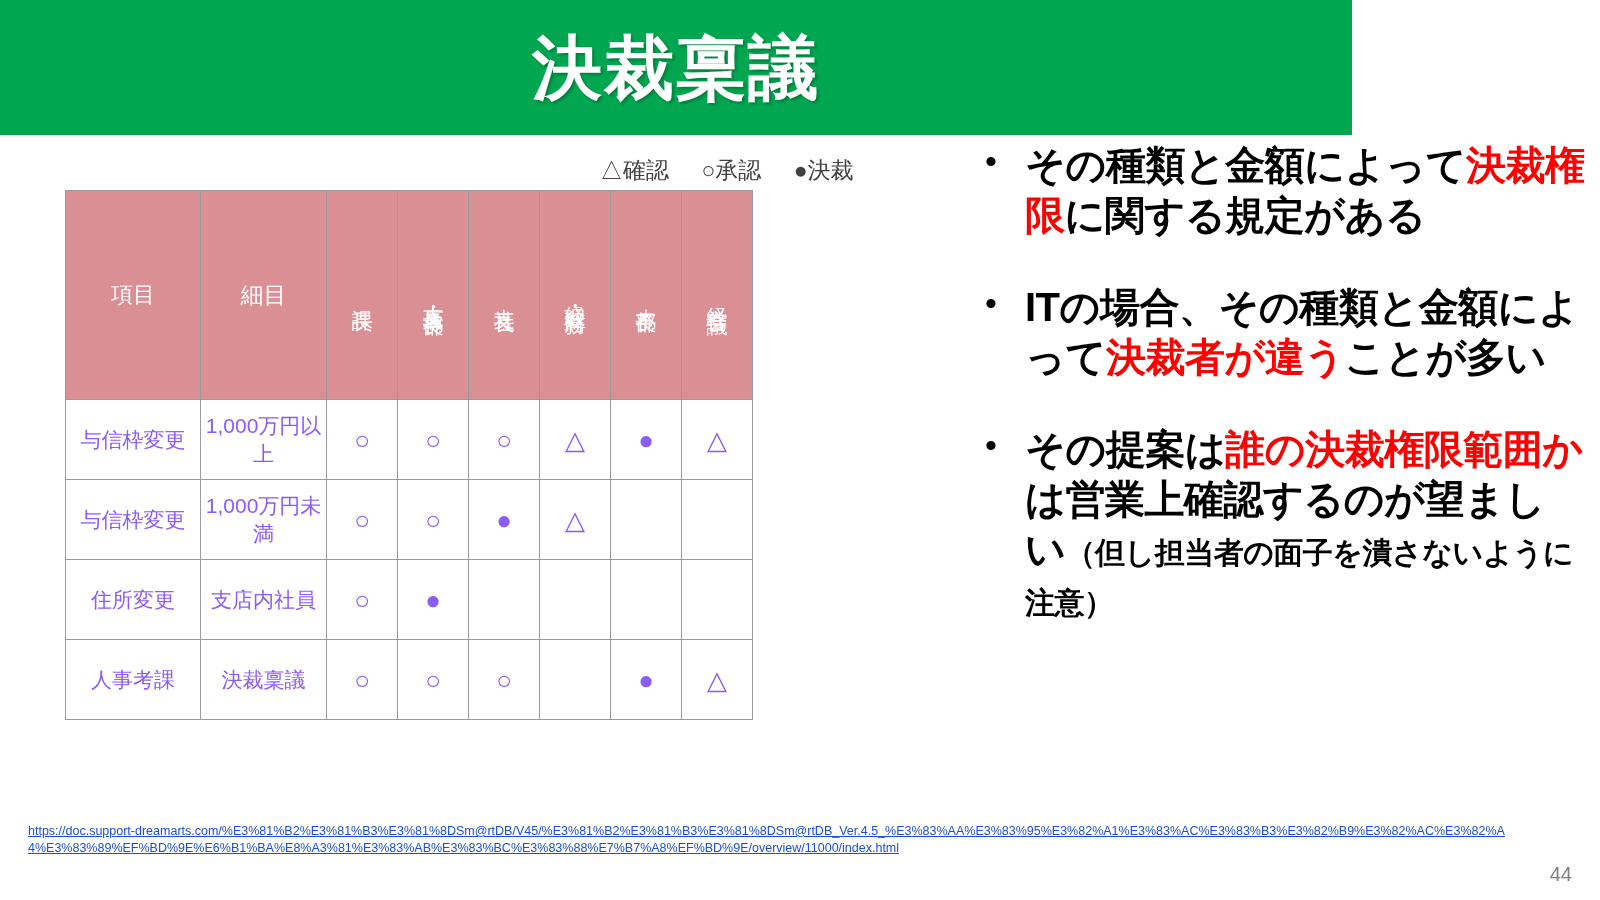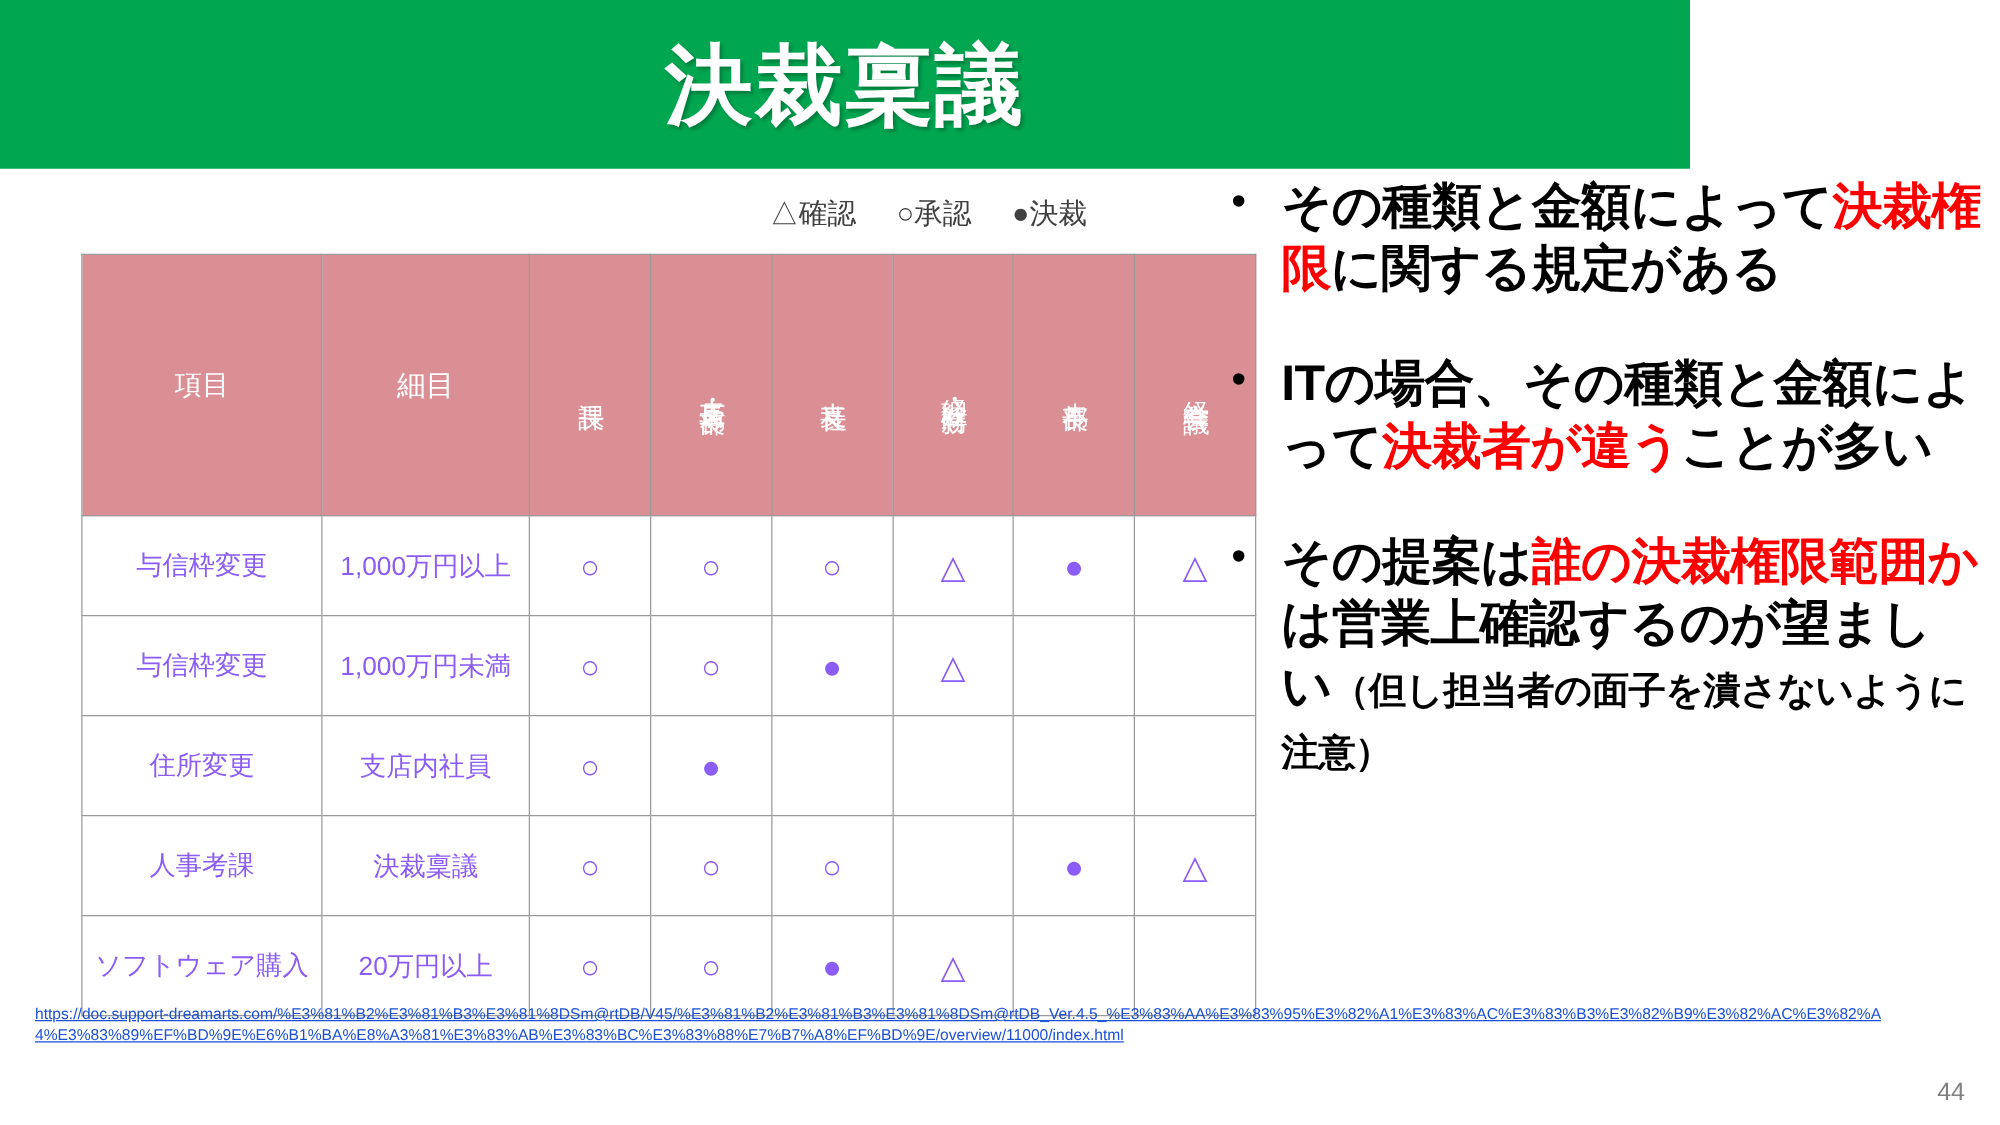--- a/index.html
+++ b/index.html
@@ -50,28 +50,28 @@
   }
   .legend {
     position: absolute;
     left: 600px;
     top: 20px;
     font-size: 23px;
     color: #404040;
     white-space: nowrap;
   }
   .legend span { margin-left: 26px; }
-  .legend span:first-child { margin-left: 16px; }
+  .legend span:first-child { margin-left: 0; }
 
   table.matrix {
     position: absolute;
     left: 65px;
-    top: 68px;
+    top: 55px;
     border-collapse: collapse;
-    width: 940px;
+    width: 688px;
     background: #fff;
   }
   table.matrix th, table.matrix td {
     border: 1px solid #9a9a9a;
     text-align: center;
     vertical-align: middle;
     color: #8b5cf6;
   }
   table.matrix thead th {
     background: #D98F93;
@@ -141,21 +141,21 @@
     line-height: 1.25;
     color: #000;
     letter-spacing: -0.5px;
   }
   .bullet .text .hl { color: #FF0000; }
   .bullet .text .small { font-size: 30px; }
   
   .footer-link {
     position: absolute;
     left: 28px;
-    top: 803px;
+    top: 823px;
     width: 1480px;
     font-size: 12.5px;
     line-height: 1.35;
     color: #1a4fd6;
     text-decoration: underline;
     word-break: break-all;
     cursor: pointer;
   }
   .page-number {
     position: absolute;
@@ -229,30 +229,20 @@
         <tr>
           <td class="c-item">人事考課</td>
           <td class="c-sub">決裁稟議</td>
           <td class="mark">○</td>
           <td class="mark">○</td>
           <td class="mark">○</td>
           <td class="mark"></td>
           <td class="mark">●</td>
           <td class="mark">△</td>
         </tr>
-        <tr>
-          <td class="c-item">ソフトウェア購入</td>
-          <td class="c-sub">20万円以上</td>
-          <td class="mark">○</td>
-          <td class="mark">○</td>
-          <td class="mark">●</td>
-          <td class="mark">△</td>
-          <td class="mark"></td>
-          <td class="mark"></td>
-        </tr>
       </tbody>
     </table>
 
   </div>
 
   <div class="right-pane">
 
     <div class="bullet">
       <div class="dot">•</div>
       <div class="text">

